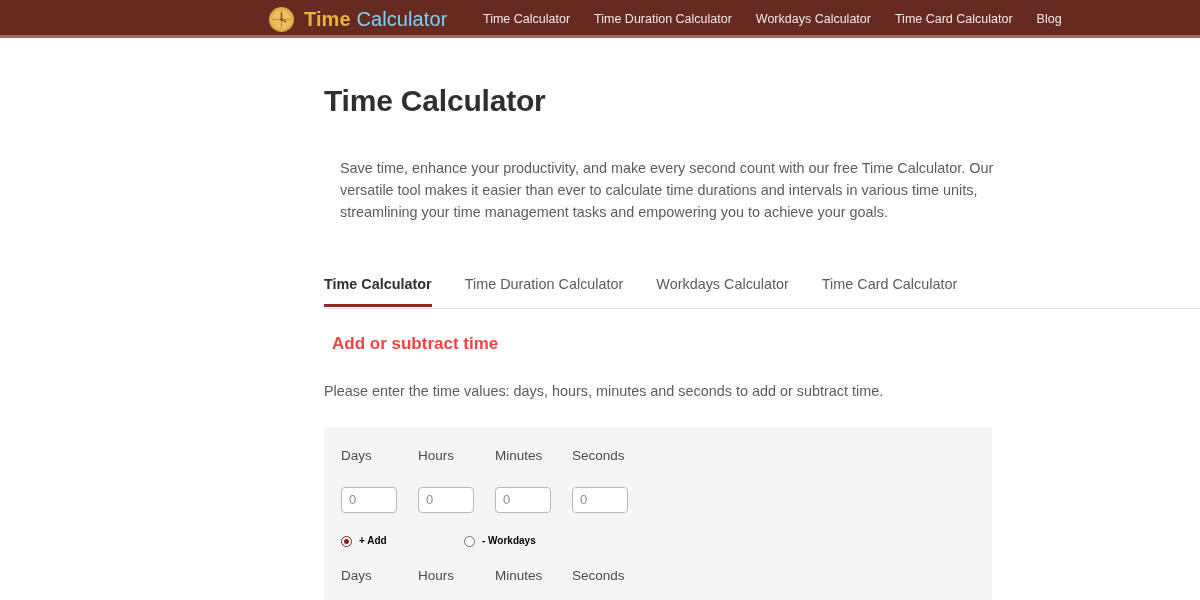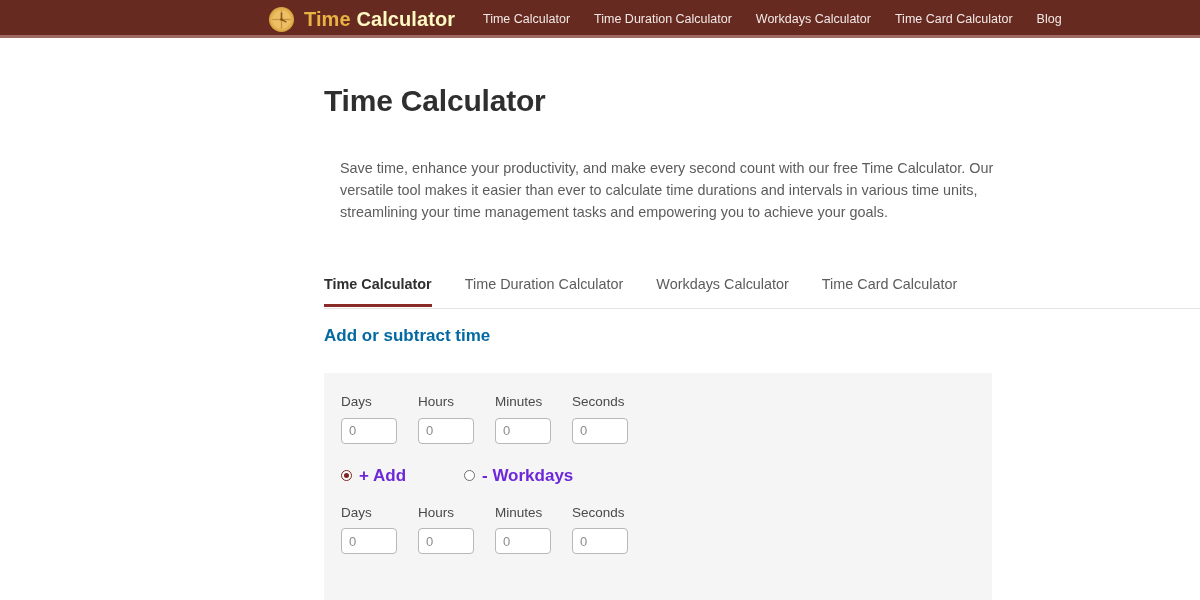--- a/index.html
+++ b/index.html
@@ -37,21 +37,21 @@
     display: block;
     flex: 0 0 auto;
   }
   .brand-text {
     font-size: 20px;
     letter-spacing: 0.1px;
     white-space: nowrap;
     line-height: 1;
   }
   .brand-time { color: #e8b244; font-weight: 700; }
-  .brand-calc { color: #fef9c3; font-weight: 700; text-align: right; }
+  .brand-calc { color: #7dd3fc; font-weight: 400; text-align: right; }
 
   .nav {
     position: absolute;
     left: 483px;
     top: 0;
     height: 38px;
     display: flex;
     align-items: center;
     gap: 0;
   }
@@ -136,25 +136,25 @@
   }
 
   
   .calc-section {
     position: absolute;
     left: 324px;
     top: 271px;
     width: 668px;
   }
   h2.section-title {
-    margin: 0;
+    margin: 8px;
     padding-top: 16px;
     font-size: 17px;
     font-weight: 700;
-    color: #0369a1;
+    color: #ef4444;
     line-height: 1.3;
   }
   p.section-desc {
     margin: 0;
     padding-top: 18px;
     font-size: 14.4px;
     color: #5c5c5c;
     line-height: 1.4;
   }
 
@@ -166,20 +166,21 @@
   }
 
   .field-row {
     display: flex;
     gap: 0;
   }
   .field {
     width: 77px;
     display: flex;
     flex-direction: column;
+    gap: 15px;
   }
   .field-label {
     font-size: 13.5px;
     color: #4a4a4a;
     line-height: 1;
     padding-bottom: 9px;
   }
   .field-input {
     width: 56px;
     height: 26px;
@@ -219,23 +220,23 @@
   }
   .radio-mark.checked::after {
     content: "";
     position: absolute;
     left: 2px; top: 2px;
     width: 5px; height: 5px;
     border-radius: 50%;
     background: #7b2520;
   }
   .radio-label {
-    font-size: 17px;
+    font-size: 10px;
     font-weight: 700;
-    color: #6d28d9;
+    color: #000000;
     white-space: nowrap;
     line-height: 1;
   }
 
   .btn-row {
     display: flex;
     align-items: center;
     padding-top: 26px;
     gap: 26px;
   }
@@ -276,20 +277,21 @@
 
   <div class="tabs">
     <button class="tab active">Time Calculator</button>
     <button class="tab">Time Duration Calculator</button>
     <button class="tab">Workdays Calculator</button>
     <button class="tab">Time Card Calculator</button>
   </div>
 
   <div class="calc-section">
     <h2 class="section-title">Add or subtract time</h2>
+    <p class="section-desc">Please enter the time values: days, hours, minutes and seconds to add or subtract time.</p>
 
     <div class="panel">
 
       <div class="field-row">
         <div class="field">
           <span class="field-label">Days</span>
           <input class="field-input" type="text" placeholder="0" style="">
         </div>
         <div class="field">
           <span class="field-label">Hours</span>

